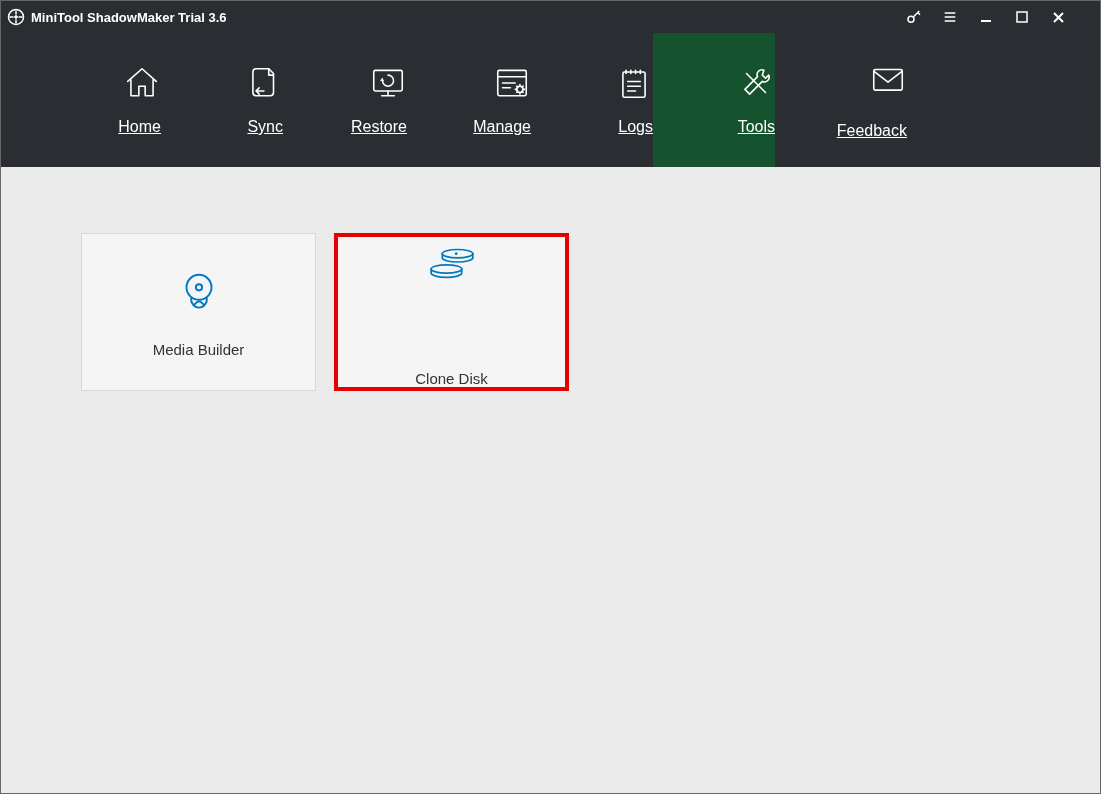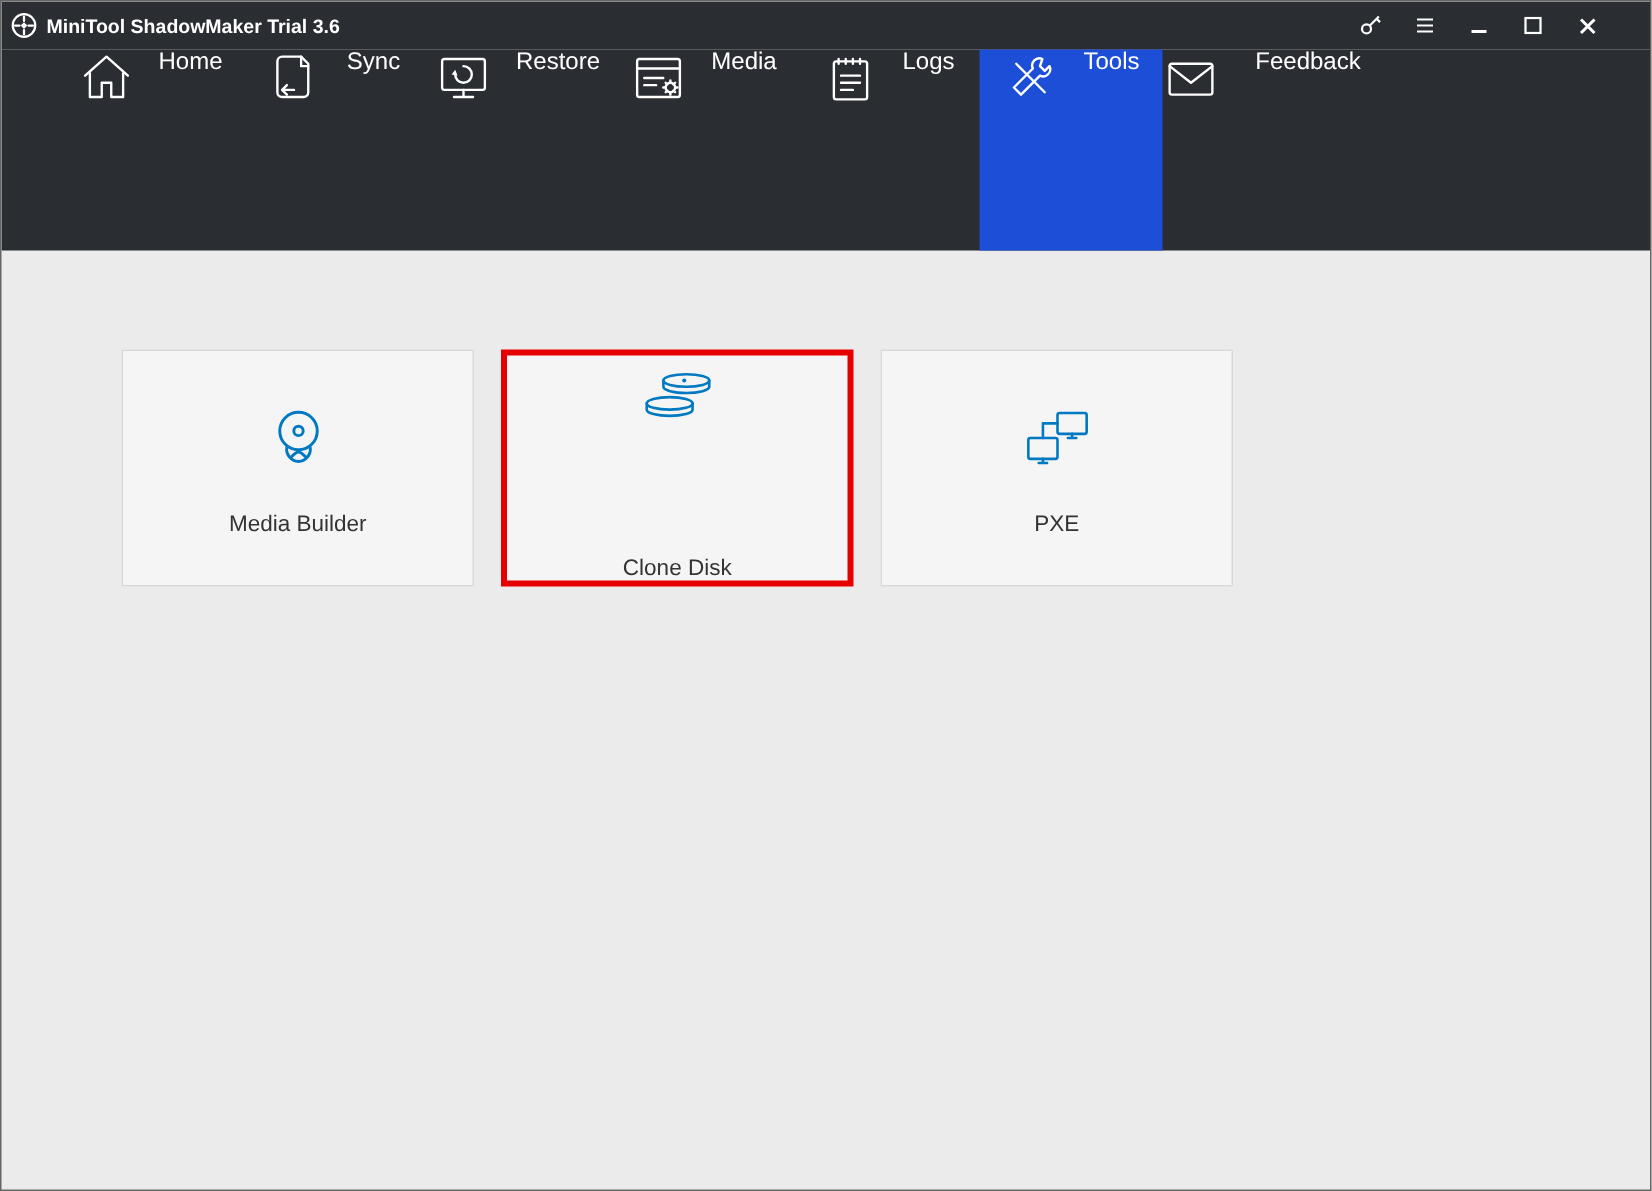--- a/index.html
+++ b/index.html
@@ -34,31 +34,32 @@
   .navbar {
     height: 134px;
     background: #2a2d32;
     display: flex;
   }
   .nav-item {
     flex: 0 0 auto;
     width: 122px;
     height: 134px;
     display: flex;
-    flex-direction: row;
-    align-items: flex-start;
+    flex-direction: column;
+    align-items: flex-end;
     justify-content: center;
     color: #fff;
     cursor: pointer;
     gap: 16px;
+    text-decoration: underline;
   }
   .nav-item:first-child { margin-left: 38px; }
   .nav-item .icon { width: 38px; height: 38px; display:flex; align-items:center; justify-content:center; }
   .nav-item .label { font-size: 16px; }
-  .nav-item.active { background: #1d4ed8; }
+  .nav-item.active { background: #14532d; }
   .nav-item.wide { width: 124px; }
   .nav-item.widest { width: 132px; gap: 24px; }
 
   .content {
     padding: 66px 80px 0 80px;
   }
   .grid {
     display: grid;
     grid-template-columns: repeat(4, 235px);
     grid-auto-rows: 158px;
@@ -164,21 +165,21 @@
   <div class="nav-item wide">
     <span class="icon">
       <svg width="40" height="40" viewBox="0 0 48 48" fill="none" stroke="#fff" stroke-width="2" stroke-linecap="round">
         <rect x="6" y="8" width="36" height="32" rx="2"></rect>
           <path d="M6 16h36"></path>
         <path d="M12 24h16M12 30h10"></path>
         <circle cx="34" cy="32" r="4"></circle>
           <path d="M34 26v2M34 38v-2M40 32h-2M30 32h-2M38 28l-1.5 1.5M30 36l1.5-1.5M38 36l-1.5-1.5M30 28l1.5 1.5"></path>
       </svg>
     </span>
-    <span class="label">Media</span>
+    <span class="label">Manage</span>
   </div>
   <div class="nav-item">
     <span class="icon">
       <svg width="38" height="38" viewBox="0 0 48 48" fill="none" stroke="#fff" stroke-width="2" stroke-linecap="round">
         <rect x="10" y="10" width="28" height="32" rx="2"></rect>
           <path d="M14 8v4M20 8v4M26 8v4M32 8v4"></path>
         <path d="M16 22h16M16 28h16M16 34h10"></path>
       </svg>
     </span>
     <span class="label">Logs</span>
@@ -227,27 +228,15 @@
           <ellipse cx="28" cy="40" rx="22" ry="6"></ellipse>
             <path d="M6 40v6c0 3.3 9.8 6 22 6s22-2.7 22-6v-6"></path>
           <ellipse cx="44" cy="18" rx="22" ry="6"></ellipse>
             <path d="M22 18v6c0 3.3 9.8 6 22 6s22-2.7 22-6v-6"></path>
           <circle cx="42" cy="18" r="2" fill="#0079c2" stroke="none"></circle>
         </svg>
       </span>
       <span class="tile-label">Clone Disk</span>
     </div>
 
-    <div class="tile">
-      <span class="tile-icon">
-        <svg width="56" height="50" viewBox="0 0 72 60" fill="none" stroke="#0079c2" stroke-width="2.5" stroke-linecap="round" stroke-linejoin="round">
-          <rect x="36" y="6" width="28" height="20" rx="2"></rect>
-            <path d="M46 30h8M50 26v4"></path>
-          <rect x="8" y="30" width="28" height="20" rx="2"></rect>
-            <path d="M18 54h8M22 50v4"></path>
-          <path d="M36 16H22v14"></path>
-        </svg>
-      </span>
-      <span class="tile-label">PXE</span>
-    </div>
 
   </div>
 </div>
 
 </body></html>

